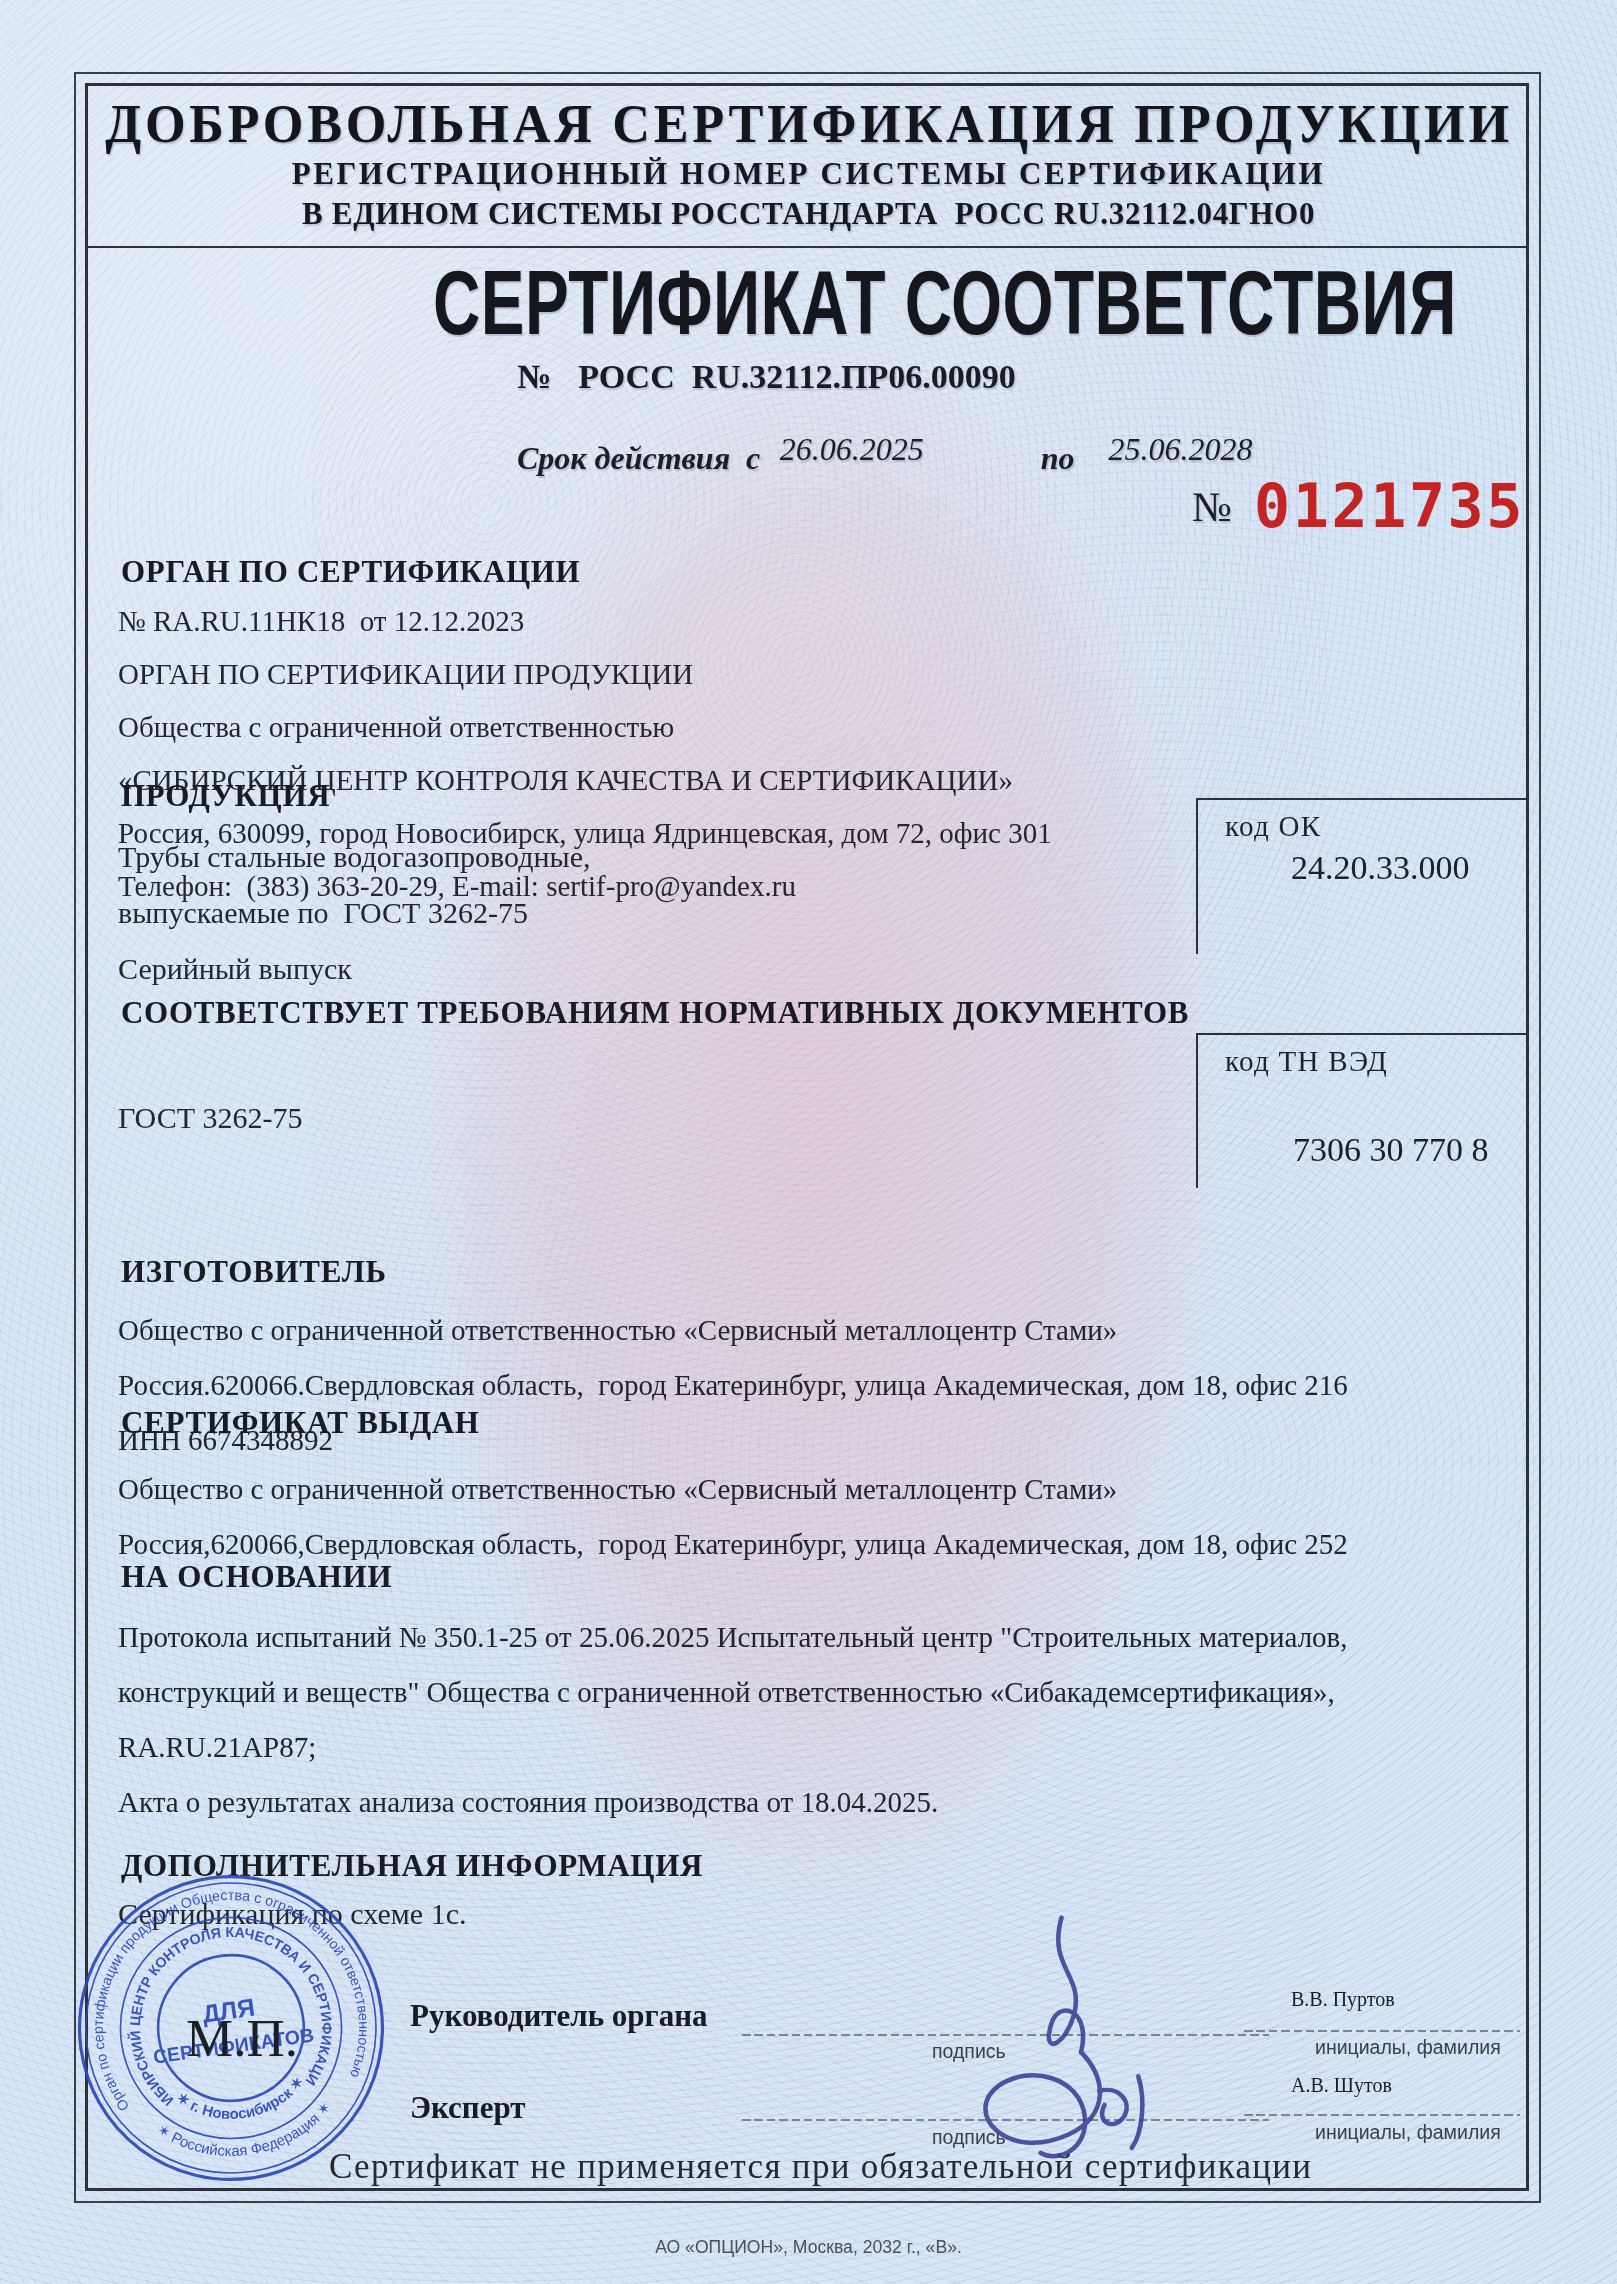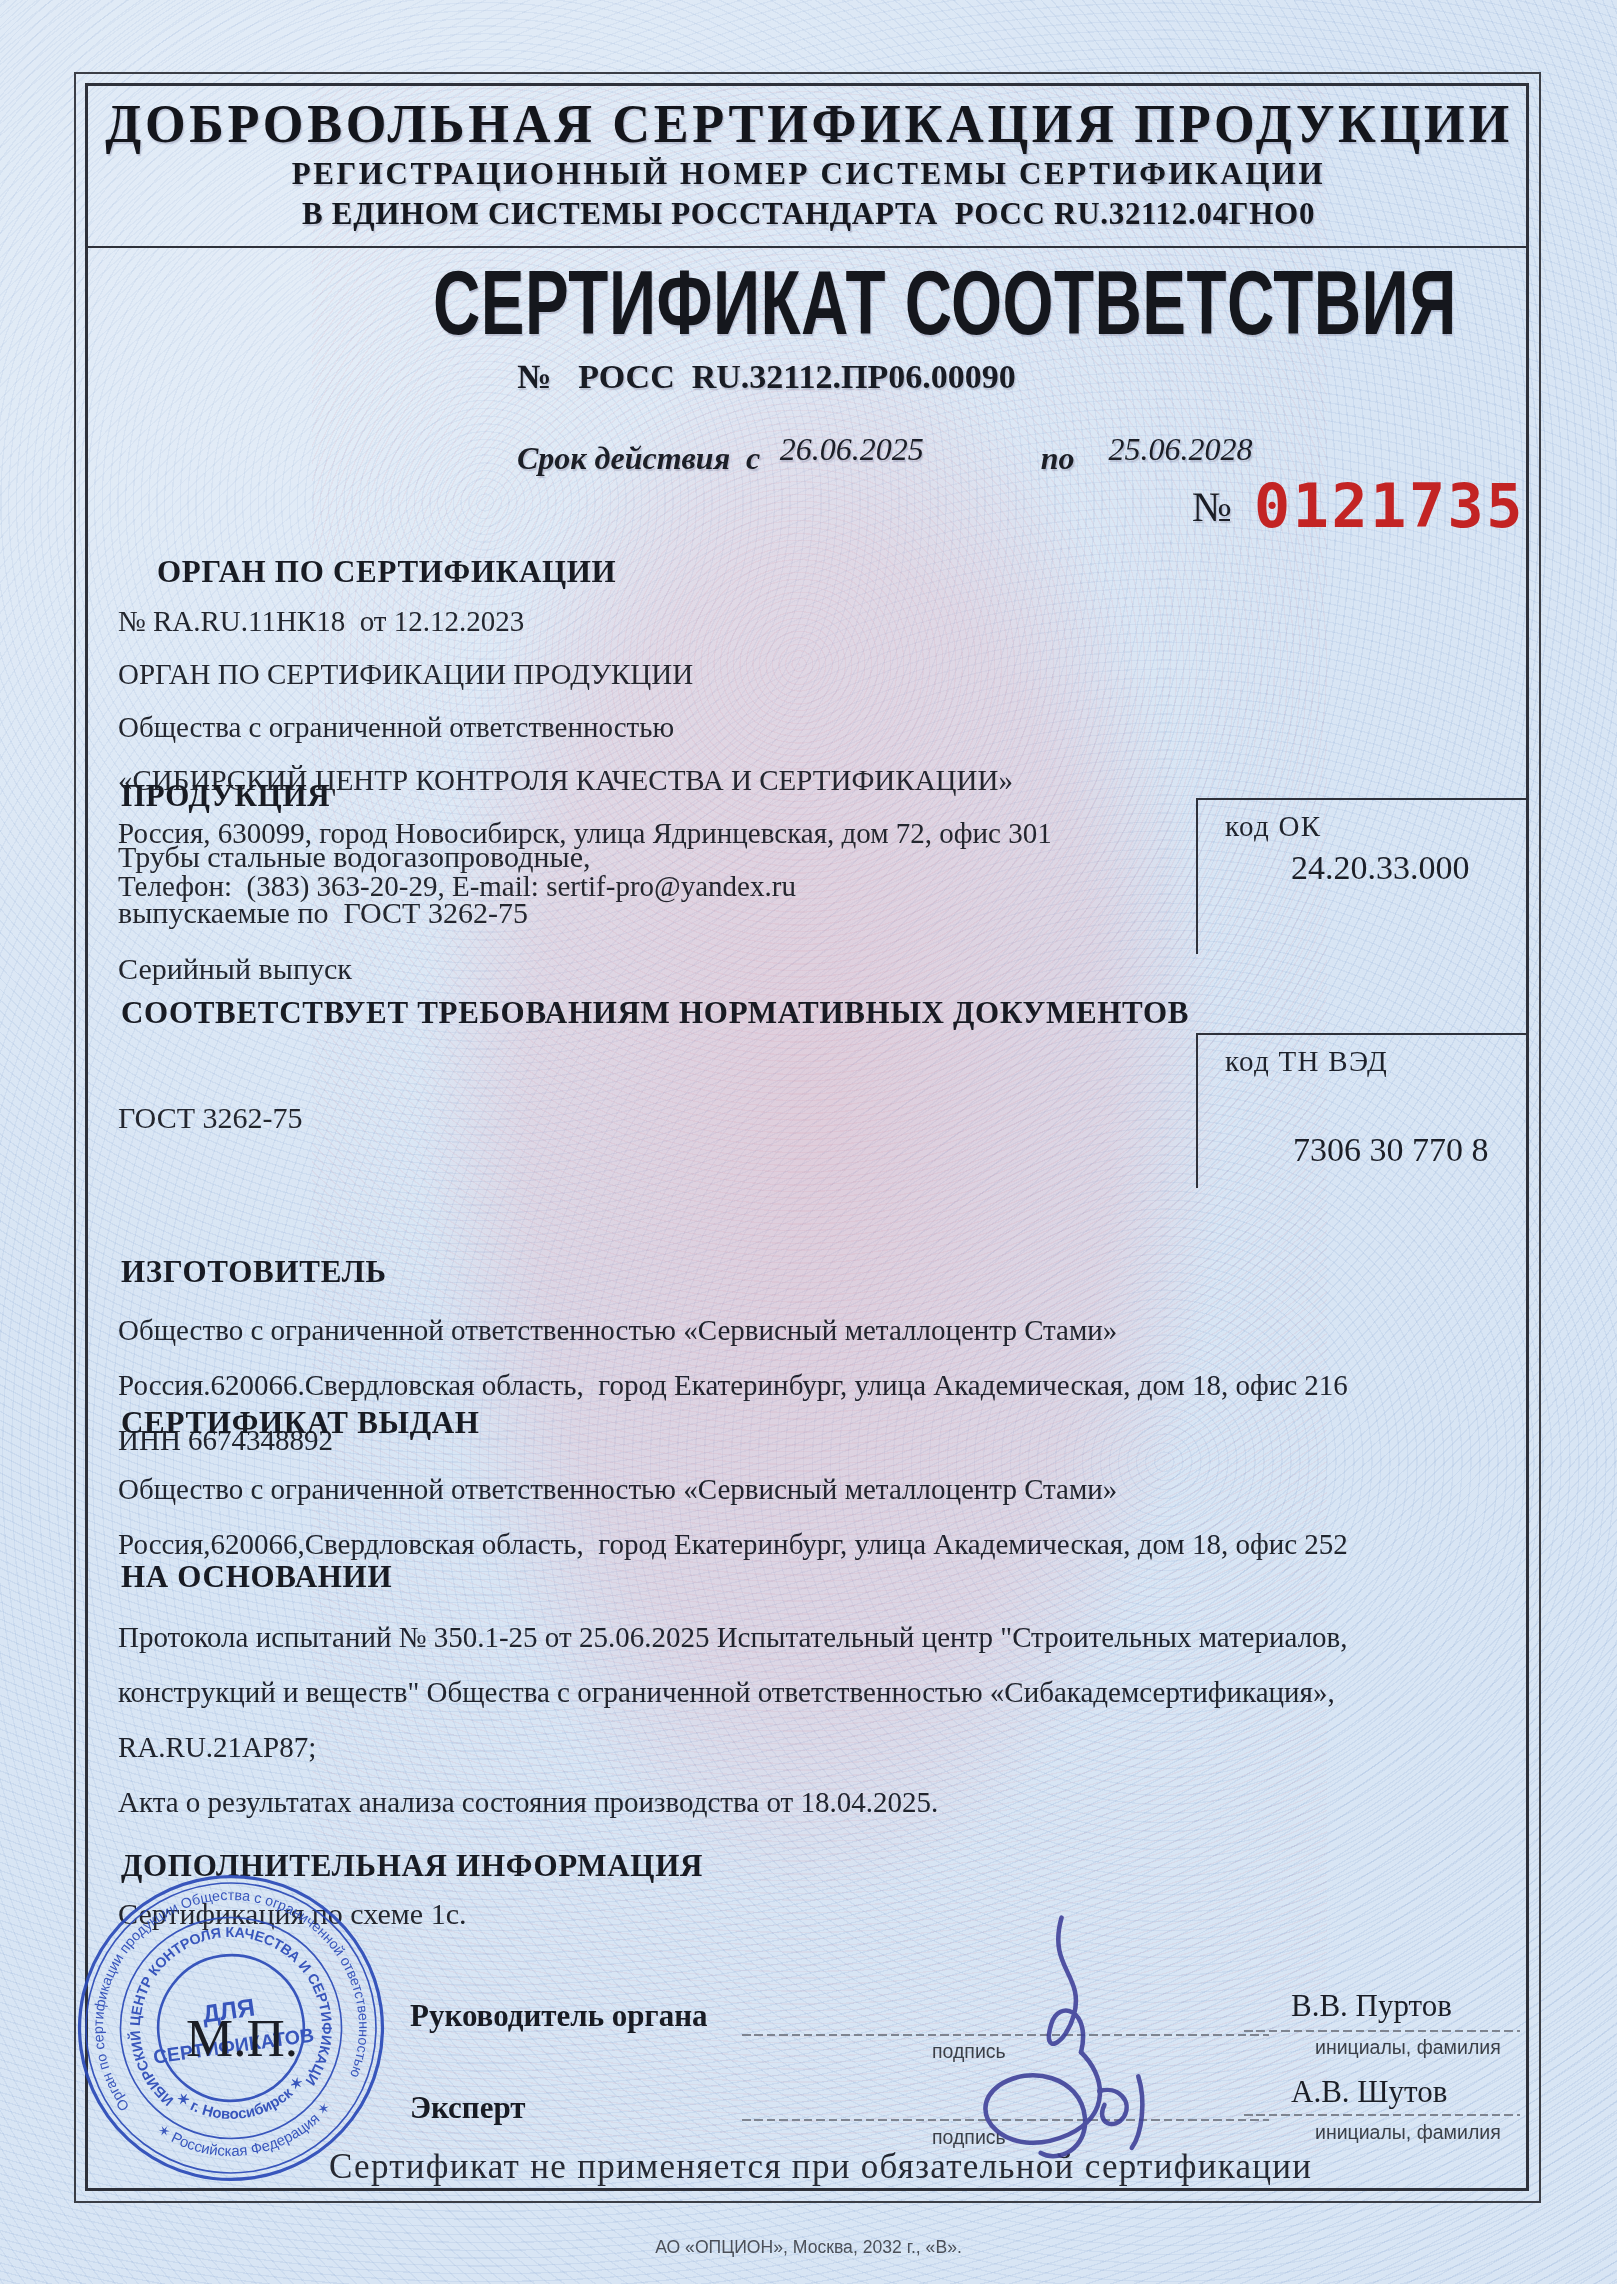--- a/index.html
+++ b/index.html
@@ -40,21 +40,21 @@
   .form-no-label{top:483px;left:1192px;font-size:42px;color:#1b1e26;}
   .form-no{top:471px;left:1254px;font-size:60px;font-weight:bold;letter-spacing:2.6px;color:#c32424;}
   .hd{font-weight:bold;font-size:31px;letter-spacing:0.7px;color:#181b23;}
   .body-lines div{font-size:29px;line-height:33px;color:#20242d;}
   .org-lines div{font-size:29px;line-height:31px;}
   .prod-lines div{font-size:30px;line-height:34px;}
   .codebox{position:absolute;width:333px;border-top:2px solid #2e313a;border-left:2px solid #2e313a;box-sizing:border-box;}
   .codebox .lbl{position:absolute;top:10.4px;left:27px;font-size:29px;letter-spacing:1.3px;color:#1e222b;white-space:pre;}
   .code-val{font-size:34px;color:#1b1e26;}
   .sig-label{font-size:31px;font-weight:bold;color:#181b23;}
-  .sig-name{font-size:31px;color:#1b1e26;text-align:center;}
+  .sig-name{font-size:20px;color:#1b1e26;text-align:center;}
   .microline{position:absolute;height:2px;background:repeating-linear-gradient(90deg,#7e8490 0 8.5px,rgba(126,132,144,0) 8.5px 12.4px);}
   .caption{font-size:19.5px;color:#3a3f47;font-family:"Liberation Sans",sans-serif;}
   .bottom-note{top:2147px;left:329px;font-size:35px;letter-spacing:1.3px;color:#262932;}
   .print-info{top:2237px;left:50%;transform:translateX(-50%);font-size:17.6px;color:#4a4f58;font-family:"Liberation Sans",sans-serif;}
   .stamp{position:absolute;left:75px;top:1872px;width:312px;height:312px;transform:rotate(-8deg);opacity:.92;z-index:5;}
   .mp{top:2008px;left:186px;font-size:53px;color:#1b1e26;z-index:6;}
   .ink{position:absolute;left:683px;top:1906px;width:618px;height:273px;z-index:4;}
   .z2{z-index:2;}
 </style>
 </head>
@@ -72,21 +72,21 @@
   <div class="abs h-reg h-reg2 ghost z2">В ЕДИНОМ СИСТЕМЫ РОССТАНДАРТА  РОСС RU.32112.04ГНО0</div>
 
   <div class="abs cert-title sans ghost z2">СЕРТИФИКАТ СООТВЕТСТВИЯ</div>
   <div class="abs cert-number-row ghost z2"><span>№</span><span class="num">РОСС  RU.32112.ПР06.00090</span></div>
 
   <div class="abs validity-row ghost z2"><b>Срок действия  с</b><span class="raise" style="margin-left:19.5px;">26.06.2025</span><b style="margin-left:117px;">по</b><span class="raise" style="margin-left:34px;">25.06.2028</span></div>
 
   <div class="abs form-no-label ghost z2">№</div>
   <div class="abs form-no mono z2">0121735</div>
 
-  <div class="abs hd z2" style="top:554px;left:121px;margin-left:36px;">ОРГАН ПО СЕРТИФИКАЦИИ</div>
+  <div class="abs hd z2" style="top:554px;left:121px;">ОРГАН ПО СЕРТИФИКАЦИИ</div>
   <div class="abs org-lines z2" style="top:584px;left:118px;">
     <div>№ RA.RU.11НК18  от 12.12.2023</div>
     <div>ОРГАН ПО СЕРТИФИКАЦИИ ПРОДУКЦИИ</div>
     <div>Общества с ограниченной ответственностью</div>
     <div>«СИБИРСКИЙ ЦЕНТР КОНТРОЛЯ КАЧЕСТВА И СЕРТИФИКАЦИИ»</div>
     <div>Россия, 630099, город Новосибирск, улица Ядринцевская, дом 72, офис 301</div>
     <div>Телефон:  (383) 363-20-29, E-mail: sertif-pro@yandex.ru</div>
   </div>
 
   <div class="abs hd z2" style="top:778px;left:121px;">ПРОДУКЦИЯ</div>

